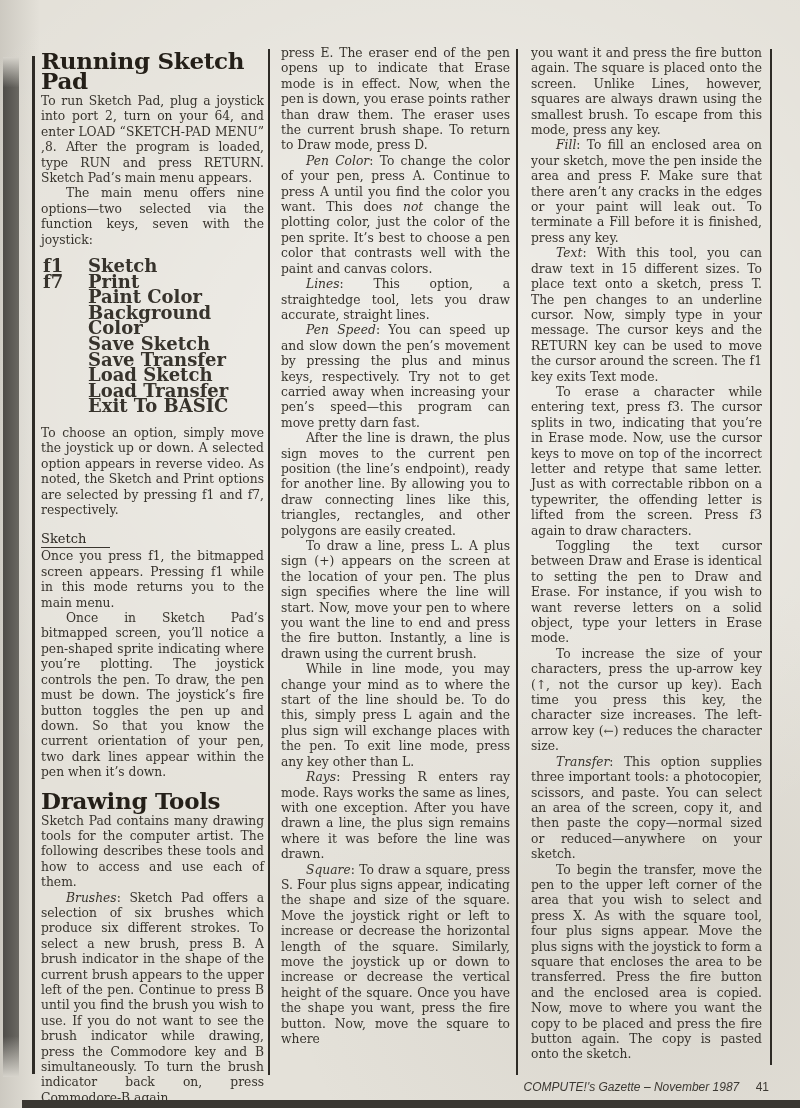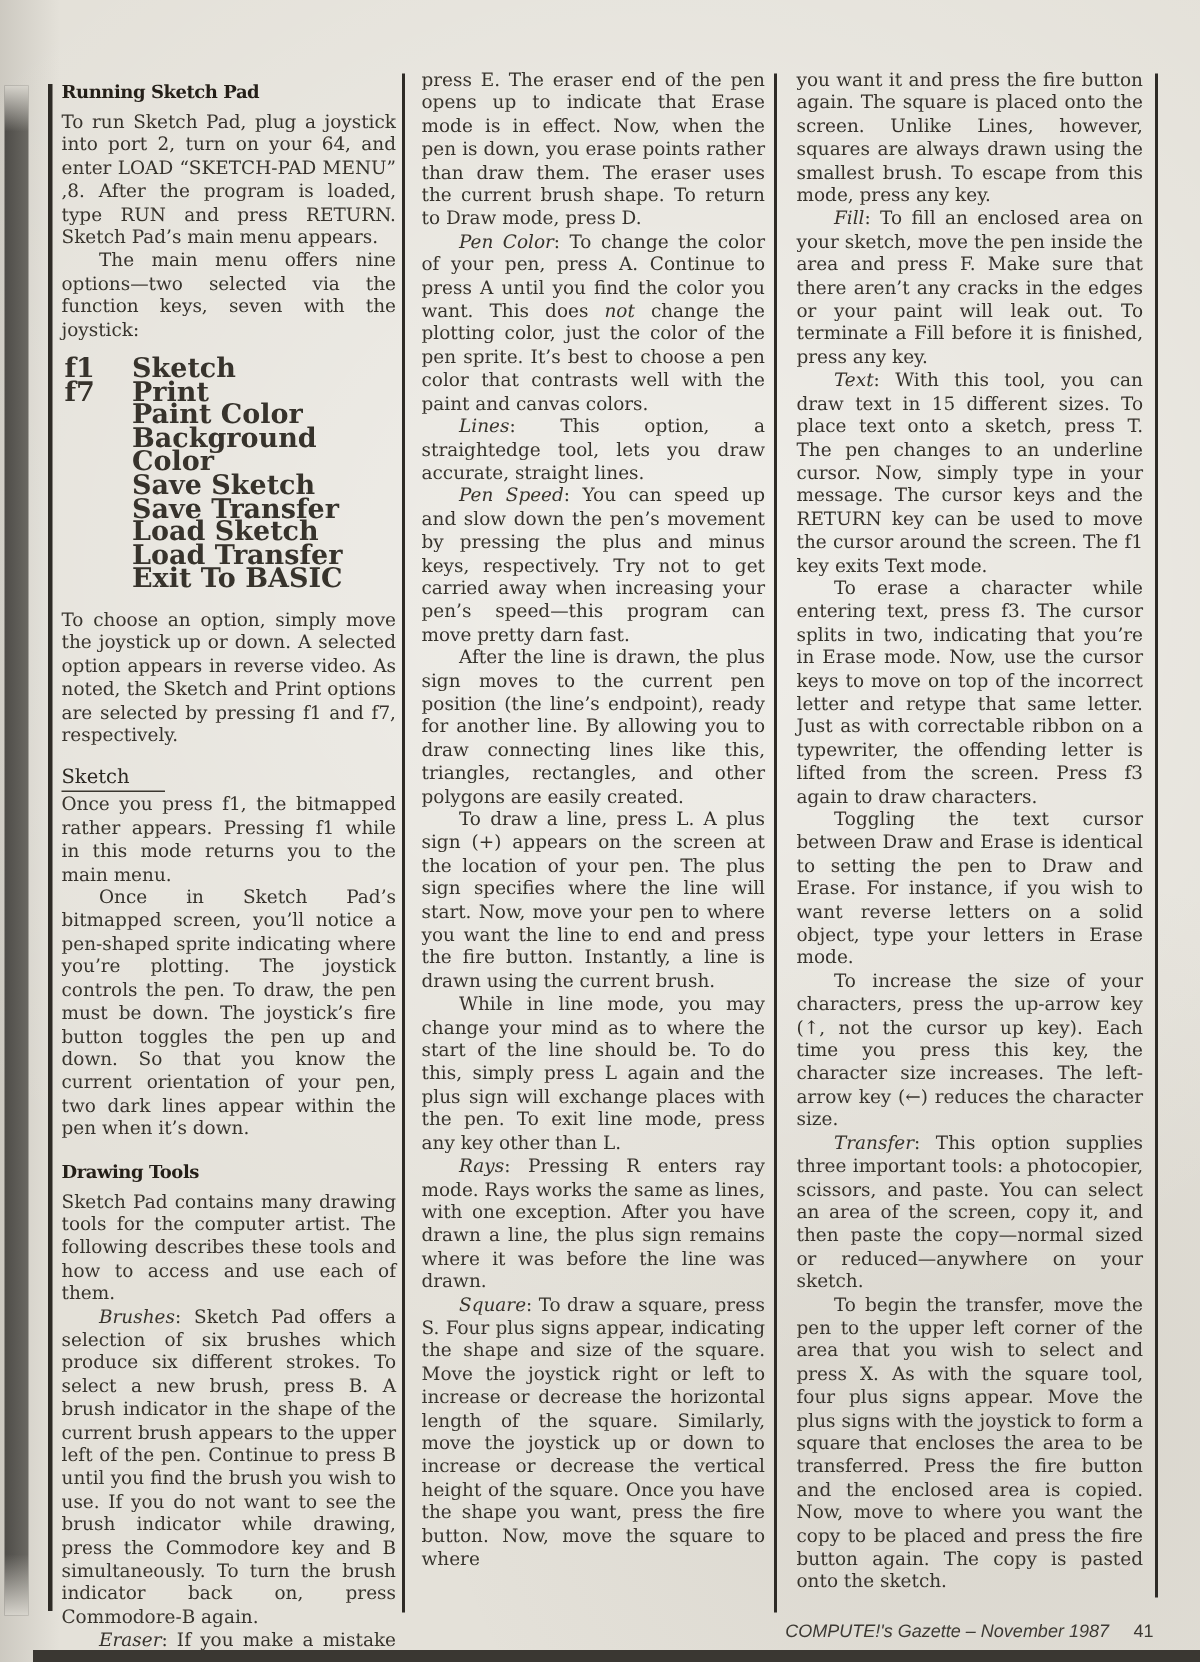--- a/index.html
+++ b/index.html
@@ -27,21 +27,21 @@
   .vrule.r4{left:770px;top:49px;height:1016px;}
   .col{
     position:absolute;top:46px;
     font-size:12.3px;line-height:15.4px;
     text-align:justify;hyphens:auto;-webkit-hyphens:auto;
   }
   .col.c1{left:41px;width:223px;}
   .col.c2{left:281px;width:229px;}
   .col.c3{left:531px;width:231px;}
   .col h2{
-    font-size:12px;line-height:20px;margin:10px 0 3px;
+    font-size:23px;line-height:20px;margin:10px 0 3px;
     font-weight:bold;letter-spacing:-0.3px;color:#241f18;text-align:left;
   }
   .col h2:first-child{margin-top:5px;}
   .col h3{
     font-size:13px;line-height:16px;margin:13px 0 2px;
     font-weight:normal;color:#2c2822;text-align:left;
   }
   .col h3 span{border-bottom:1.5px solid #3a362f;padding-right:24px;padding-bottom:1px;}
   .col p{margin:0;}
   .col p.ind{text-indent:25px;}
@@ -104,21 +104,21 @@
           <span class="menu-key"></span>
           <span class="menu-label">Load Transfer</span>
         </div>
         <div class="menu-row">
           <span class="menu-key"></span>
           <span class="menu-label">Exit To BASIC</span>
         </div>
       </div>
       <p>To choose an option, simply move the joystick up or down. A selected option appears in reverse video. As noted, the Sketch and Print options are selected by pressing f1 and f7, respectively.</p>
       <h3><span>Sketch</span></h3>
-      <p>Once you press f1, the bitmapped rather appears. Pressing f1 while in this mode returns you to the main menu.</p>
+      <p>Once you press f1, the bitmapped screen appears. Pressing f1 while in this mode returns you to the main menu.</p>
       <p class="ind">Once in Sketch Pad’s bitmapped screen, you’ll notice a pen-shaped sprite indicating where you’re plotting. The joystick controls the pen. To draw, the pen must be down. The joystick’s fire button toggles the pen up and down. So that you know the current orientation of your pen, two dark lines appear within the pen when it’s down.</p>
       <h2>Drawing Tools</h2>
       <p>Sketch Pad contains many drawing tools for the computer artist. The following describes these tools and how to access and use each of them.</p>
       <p class="ind"><i>Brushes</i>: Sketch Pad offers a selection of six brushes which produce six different strokes. To select a new brush, press B. A brush indicator in the shape of the current brush appears to the upper left of the pen. Continue to press B until you find the brush you wish to use. If you do not want to see the brush indicator while drawing, press the Commodore key and B simultaneously. To turn the brush indicator back on, press Commodore-B again.</p>
       <p class="ind flush"><i>Eraser</i>: If you make a mistake—and we all do—you’ll want an eraser. To access the eraser,</p>
     </div>
   <div class="col c2">
       <p>press E. The eraser end of the pen opens up to indicate that Erase mode is in effect. Now, when the pen is down, you erase points rather than draw them. The eraser uses the current brush shape. To return to Draw mode, press D.</p>
       <p class="ind"><i>Pen Color</i>: To change the color of your pen, press A. Continue to press A until you find the color you want. This does <i>not</i> change the plotting color, just the color of the pen sprite. It’s best to choose a pen color that contrasts well with the paint and canvas colors.</p>
       <p class="ind"><i>Lines</i>: This option, a straightedge tool, lets you draw accurate, straight lines.</p>

